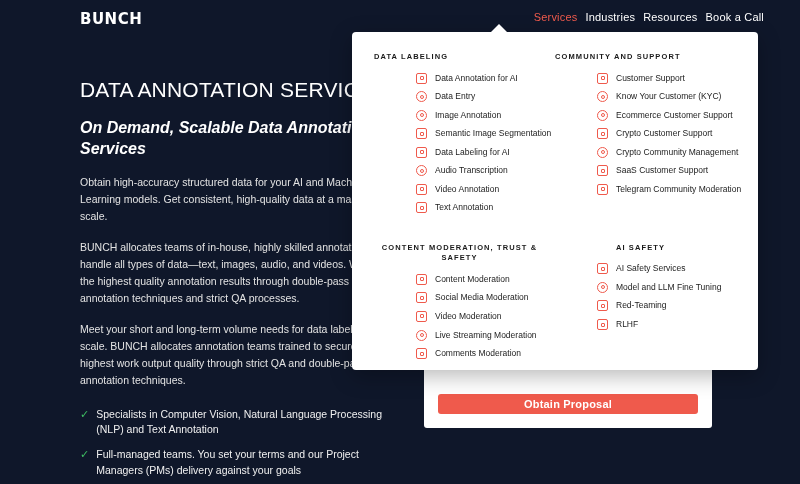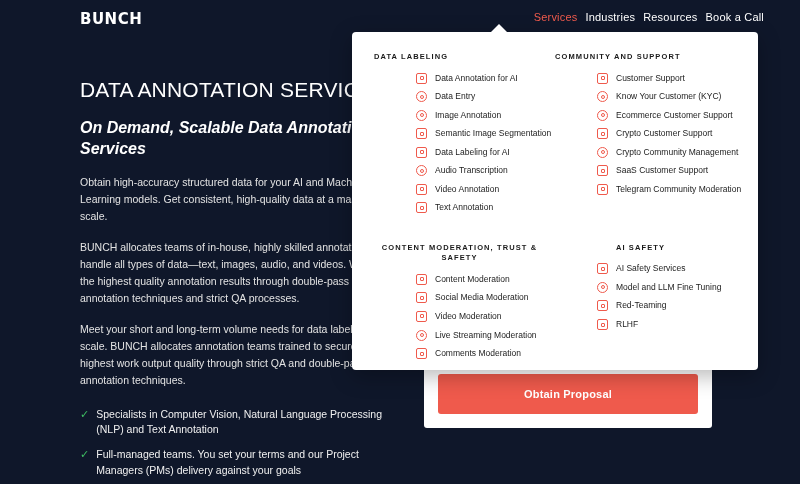--- a/index.html
+++ b/index.html
@@ -75,21 +75,21 @@
     background: #ffffff; border-radius: 3px;
     z-index: 10;
     padding: 14px;
     display: flex; flex-direction: column; justify-content: flex-end;
   }
   .consent {
     font-size: 7.5px; color: #8a8a8a; text-align: center;
     line-height: 1.5; padding: 0 10px 8px 10px;
   }
   .cta {
-    display: block; width: 100%; height: 40px;
+    display: block; width: 100%; height: 20px;
     background: #ef5a4c; color: #ffffff; border: none; border-radius: 3px;
     font-size: 11px; font-weight: bold; letter-spacing: 0.2px;
     cursor: pointer;
     font-family: "Liberation Sans", sans-serif;
   }
 
   
   .megamenu {
     position: absolute; left: 352px; top: 32px;
     width: 406px; height: 338px;

